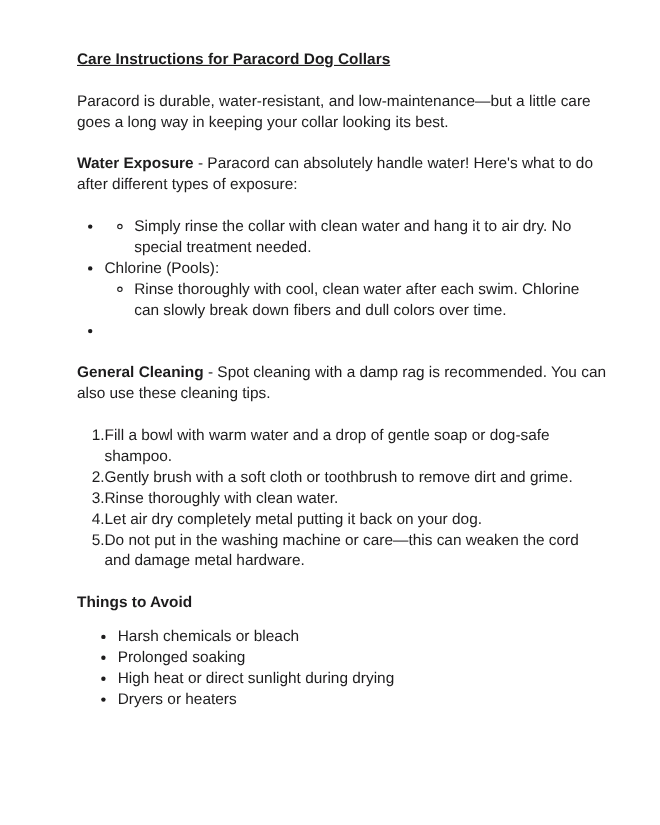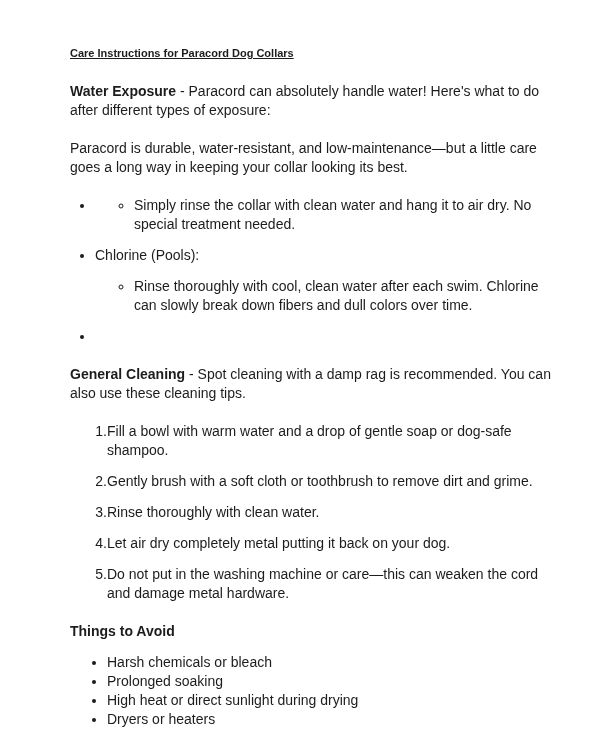--- a/index.html
+++ b/index.html
@@ -16,21 +16,21 @@
     line-height: 19px;
     color: #1d1c1d;
   }
   .doc {
     box-sizing: border-box;
     width: 600px;
     height: 750px;
     padding: 44px 47px 30px 70px;
   }
   .doc-title {
-    font-size: 11px;
+    font-size: 14px;
     font-weight: 700;
     text-decoration: underline;
     margin: 0 0 19px 0;
     line-height: 19px;
   }
   p.block {
     margin: 0 0 19px 0;
   }
   p.block-tight {
     margin: 0;
@@ -38,32 +38,32 @@
   }
   strong { font-weight: 700; }
   ul.bullets {
     list-style-type: disc;
     margin: 0 0 19px 0;
     padding: 0 0 0 25px;
   }
   ul.bullets li { margin: 0; }
   ul.sub-bullets {
     list-style-type: circle;
-    margin: 12px;
+    margin: 0;
     padding: 0 0 0 27px;
   }
   ol.steps {
     list-style: none;
     counter-reset: n;
     margin: 0 0 19px 0;
     padding: 0 0 0 25px;
   }
   ol.steps > li {
     position: relative;
-    margin: 12px;
+    margin: 0;
   }
   ol.steps > li::before {
     counter-increment: n;
     content: counter(n) ".";
     position: absolute;
     right: 100%;
     top: 0;
     white-space: nowrap;
   }
   ul.avoid-list {
@@ -72,23 +72,23 @@
     padding: 0 0 0 25px;
   }
 </style>
 </head>
 <body>
 
 <div class="doc">
 
   <h1 class="doc-title">Care Instructions for Paracord Dog Collars</h1>
 
+  <p class="block">Paracord is durable, water-resistant, and low-maintenance—but a little care goes a long way in keeping your collar looking its best.</p>
+
   <p class="block"><strong>Water Exposure</strong><span> - Paracord can absolutely handle water! Here's what to do after different types of exposure:</span></p>
-
-  <p class="block">Paracord is durable, water-resistant, and low-maintenance—but a little care goes a long way in keeping your collar looking its best.</p>
 
   <ul class="bullets">
     <li>
       <ul class="sub-bullets">
         <li>Simply rinse the collar with clean water and hang it to air dry. No special treatment needed.</li>
       </ul>
     </li>
     <li>
       <span>Chlorine (Pools):</span>
       <ul class="sub-bullets">

